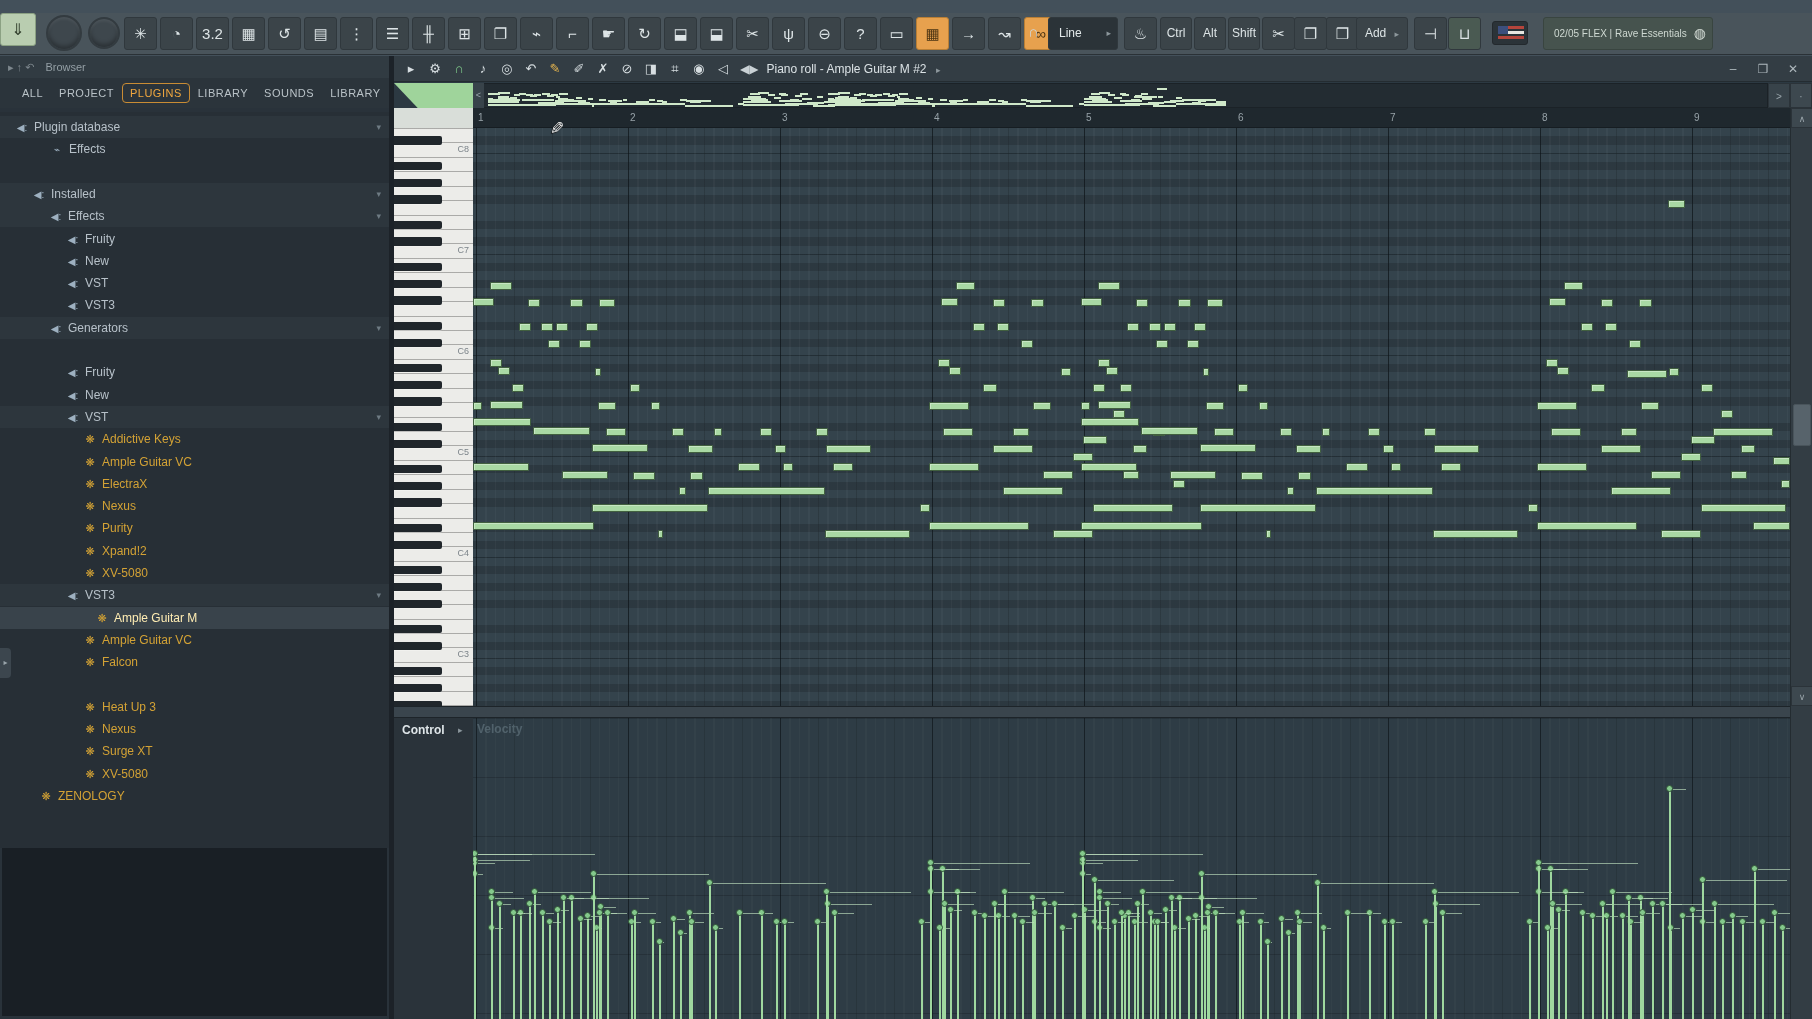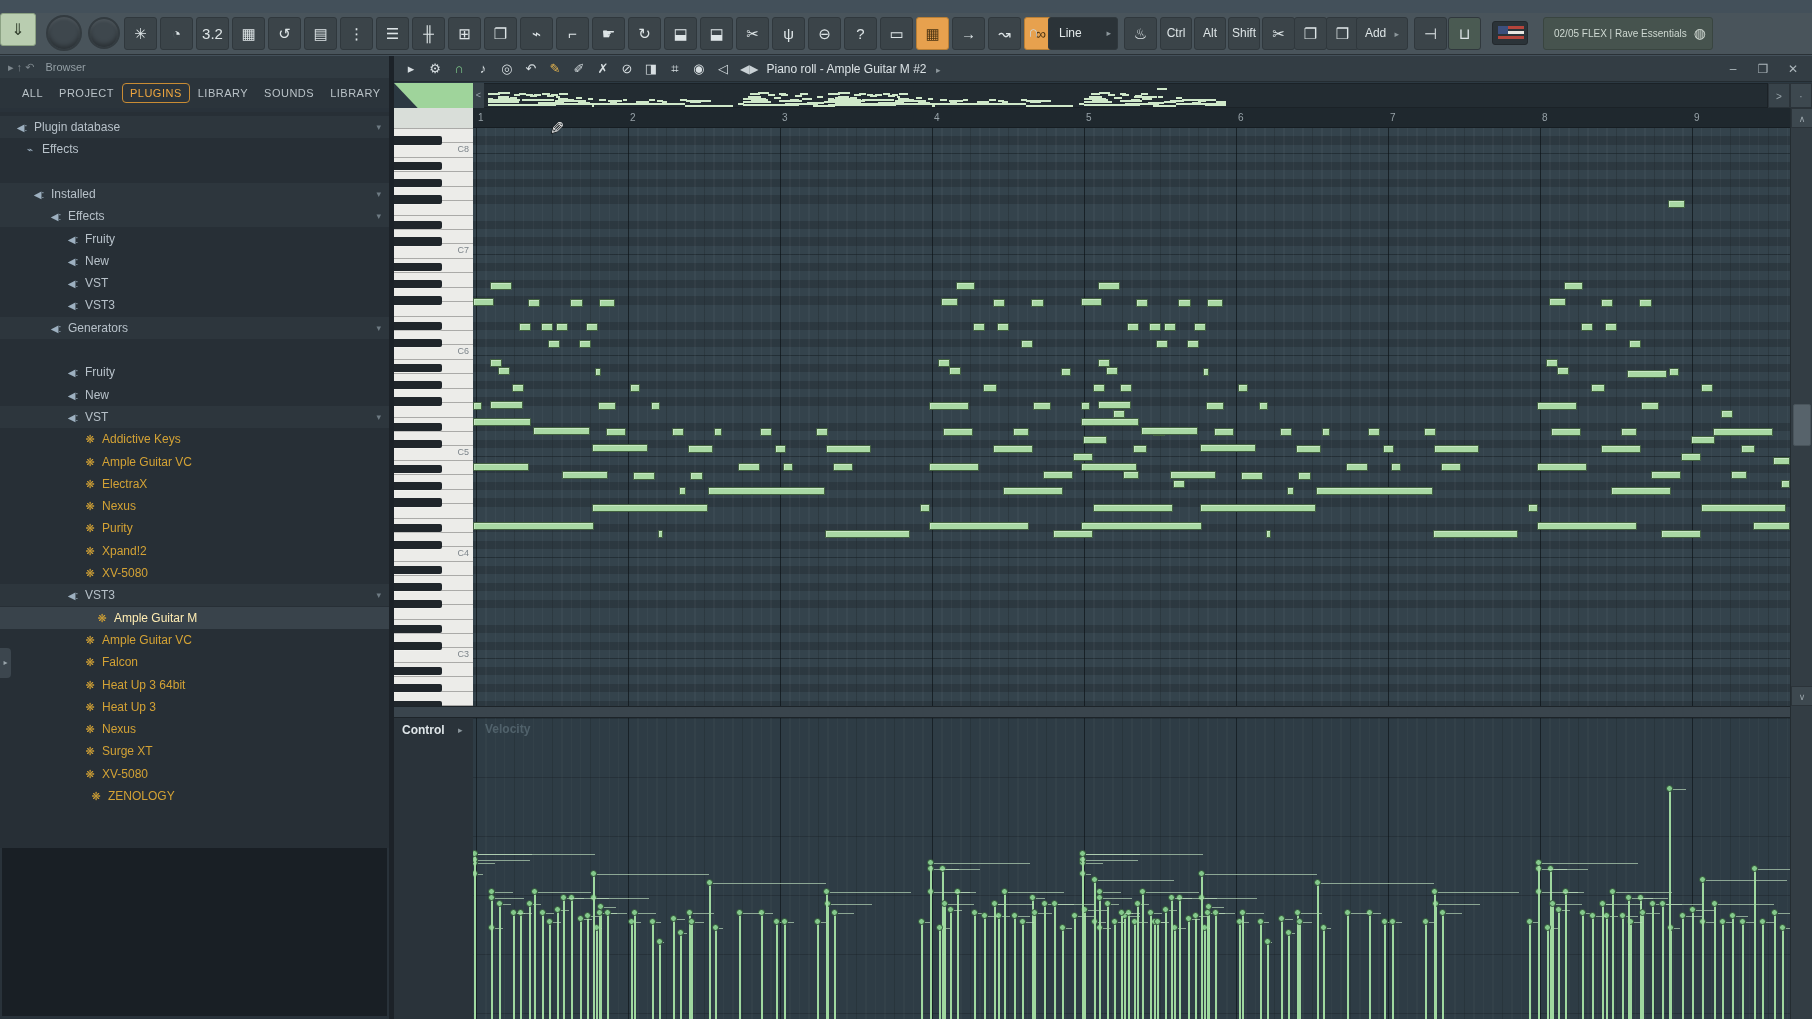--- a/index.html
+++ b/index.html
@@ -85,21 +85,21 @@
   #control-label{left:8px;top:5px;color:#dfe6e9;font-size:12px;font-weight:bold;}
   #control-arrow{left:64px;top:7px;color:#8b969c;font-size:9px;}
   #vel-panel{left:79px;top:662px;width:1317px;height:357px;
     background-color:#2e3c45;
     background-image:
       repeating-linear-gradient(to right, rgba(8,14,18,.5) 0 1px, transparent 1px 152px),
       repeating-linear-gradient(to right, rgba(10,16,20,.25) 0 1px, transparent 1px 38px),
       repeating-linear-gradient(to right, rgba(255,255,255,.025) 0 1px, transparent 1px 9.5px),
       repeating-linear-gradient(to bottom, rgba(0,0,0,.18) 0 1px, transparent 1px 59px);
     background-position:3px 0,3px 0,3px 0,0 0;overflow:hidden;}
-  #velocity-label{position:absolute;left:12px;top:4px;color:rgba(170,195,205,.28);font-size:12px;font-weight:bold;}
+  #velocity-label{position:absolute;left:4px;top:4px;color:rgba(170,195,205,.28);font-size:12px;font-weight:bold;}
   .stem{position:absolute;width:2px;background:#9fd89f;}
   .stemdot{position:absolute;width:7px;height:7px;border-radius:50%;background:#84c98c;border:1px solid #2f5136;}
   .stemtail{position:absolute;height:1px;background:rgba(190,225,190,.65);}
   
   #vsb{left:1396px;top:52px;width:22px;height:598px;background:#333d44;border-left:1px solid #242c31;}
   .sbbtn{position:absolute;left:0;width:22px;height:20px;background:#3d484f;color:#9aa5ab;font-size:9px;text-align:center;line-height:20px;border:1px solid #2b3339;}
   #vsb-thumb{position:absolute;left:2px;top:296px;width:18px;height:42px;background:#57636b;border-radius:2px;border:1px solid #49545b;}
   #prev-right-btn{left:1374px;top:27px;width:22px;height:25px;background:#38434a;color:#9aa6ac;font-size:10px;text-align:center;line-height:25px;border:1px solid #2b3339;}
   #prev-dot-btn{left:1396px;top:27px;width:22px;height:25px;background:#3d484f;color:#9aa6ac;font-size:10px;text-align:center;line-height:25px;border:1px solid #2b3339;}
   #vsb-bottom{left:1396px;top:650px;width:22px;height:369px;background:#333d44;border-left:1px solid #242c31;}
@@ -185,21 +185,21 @@
     <div id="browser-tabs" class="abs">
         <div class="btab">ALL</div>
         <div class="btab">PROJECT</div>
         <div class="btab active">PLUGINS</div>
         <div class="btab">LIBRARY</div>
         <div class="btab">SOUNDS</div>
         <div class="btab">LIBRARY</div>
       </div>
     <div id="tree" class="abs">
         <div class="trow shaded" style="top: 4px; padding-left: 14px;"><span class="ticon">◀:</span><span>Plugin database</span><span class="drop">▾</span></div>
-        <div class="trow" style="top: 26.3px; padding-left: 22px;"><span class="ticon">⌁</span><span>Effects</span></div>
+        <div class="trow" style="top: 26.3px; padding-left: 43px; margin-left: 6px;"><span class="ticon">⌁</span><span>Effects</span></div>
         <div class="trow shaded" style="top: 70.9px; padding-left: 31px;"><span class="ticon">◀:</span><span>Installed</span><span class="drop">▾</span></div>
         <div class="trow shaded" style="top: 93.2px; padding-left: 48px;"><span class="ticon">◀:</span><span>Effects</span><span class="drop">▾</span></div>
         <div class="trow" style="top: 115.5px; padding-left: 65px;"><span class="ticon">◀:</span><span>Fruity</span></div>
         <div class="trow" style="top: 137.8px; padding-left: 65px;"><span class="ticon">◀:</span><span>New</span></div>
         <div class="trow" style="top: 160.1px; padding-left: 65px;"><span class="ticon">◀:</span><span>VST</span></div>
         <div class="trow" style="top: 182.4px; padding-left: 65px;"><span class="ticon">◀:</span><span>VST3</span></div>
         <div class="trow shaded" style="top: 204.7px; padding-left: 48px;"><span class="ticon">◀:</span><span>Generators</span><span class="drop">▾</span></div>
         <div class="trow" style="top: 249.3px; padding-left: 65px;"><span class="ticon">◀:</span><span>Fruity</span></div>
         <div class="trow" style="top: 271.6px; padding-left: 65px;"><span class="ticon">◀:</span><span>New</span></div>
         <div class="trow shaded" style="top: 293.9px; padding-left: 65px;"><span class="ticon">◀:</span><span>VST</span><span class="drop">▾</span></div>
@@ -207,26 +207,25 @@
         <div class="trow plugin" style="top: 338.5px; padding-left: 82px;"><span class="ticon">❋</span><span>Ample Guitar VC</span></div>
         <div class="trow plugin" style="top: 360.8px; padding-left: 82px;"><span class="ticon">❋</span><span>ElectraX</span></div>
         <div class="trow plugin" style="top: 383.1px; padding-left: 82px;"><span class="ticon">❋</span><span>Nexus</span></div>
         <div class="trow plugin" style="top: 405.4px; padding-left: 82px;"><span class="ticon">❋</span><span>Purity</span></div>
         <div class="trow plugin" style="top: 427.7px; padding-left: 82px;"><span class="ticon">❋</span><span>Xpand!2</span></div>
         <div class="trow plugin" style="top: 450px; padding-left: 82px;"><span class="ticon">❋</span><span>XV-5080</span></div>
         <div class="trow shaded" style="top: 472.3px; padding-left: 65px;"><span class="ticon">◀:</span><span>VST3</span><span class="drop">▾</span></div>
         <div class="trow plugin selected" style="top: 494.6px; padding-left: 94px;"><span class="ticon">❋</span><span>Ample Guitar M</span></div>
         <div class="trow plugin" style="top: 516.9px; padding-left: 82px;"><span class="ticon">❋</span><span>Ample Guitar VC</span></div>
         <div class="trow plugin" style="top: 539.2px; padding-left: 82px;"><span class="ticon">❋</span><span>Falcon</span></div>
-        <div class="trow plugin" style="top: 561.5px; padding-left: 82px;"><span class="ticon">❋</span><span>Heat Up 3 64bit</span></div>
         <div class="trow plugin" style="top: 583.8px; padding-left: 82px;"><span class="ticon">❋</span><span>Heat Up 3</span></div>
         <div class="trow plugin" style="top: 606.1px; padding-left: 82px;"><span class="ticon">❋</span><span>Nexus</span></div>
         <div class="trow plugin" style="top: 628.4px; padding-left: 82px;"><span class="ticon">❋</span><span>Surge XT</span></div>
         <div class="trow plugin" style="top: 650.7px; padding-left: 82px;"><span class="ticon">❋</span><span>XV-5080</span></div>
-        <div class="trow plugin" style="top: 673px; padding-left: 88px;"><span class="ticon">❋</span><span>ZENOLOGY</span></div>
+        <div class="trow plugin" style="top: 673px; padding-left: 38px;"><span class="ticon">❋</span><span>ZENOLOGY</span></div>
       </div>
     <div id="browser-empty" class="abs"></div>
   </div>
   <div id="panel-handle" class="abs">▸</div>
   <div id="gap-col" class="abs"></div>
 
   <div id="pianoroll" class="abs">
     <div id="pr-titlebar" class="abs">
       <div id="pr-tools">
           <div class="pr-tool" style="left: 6px;">▸</div>

